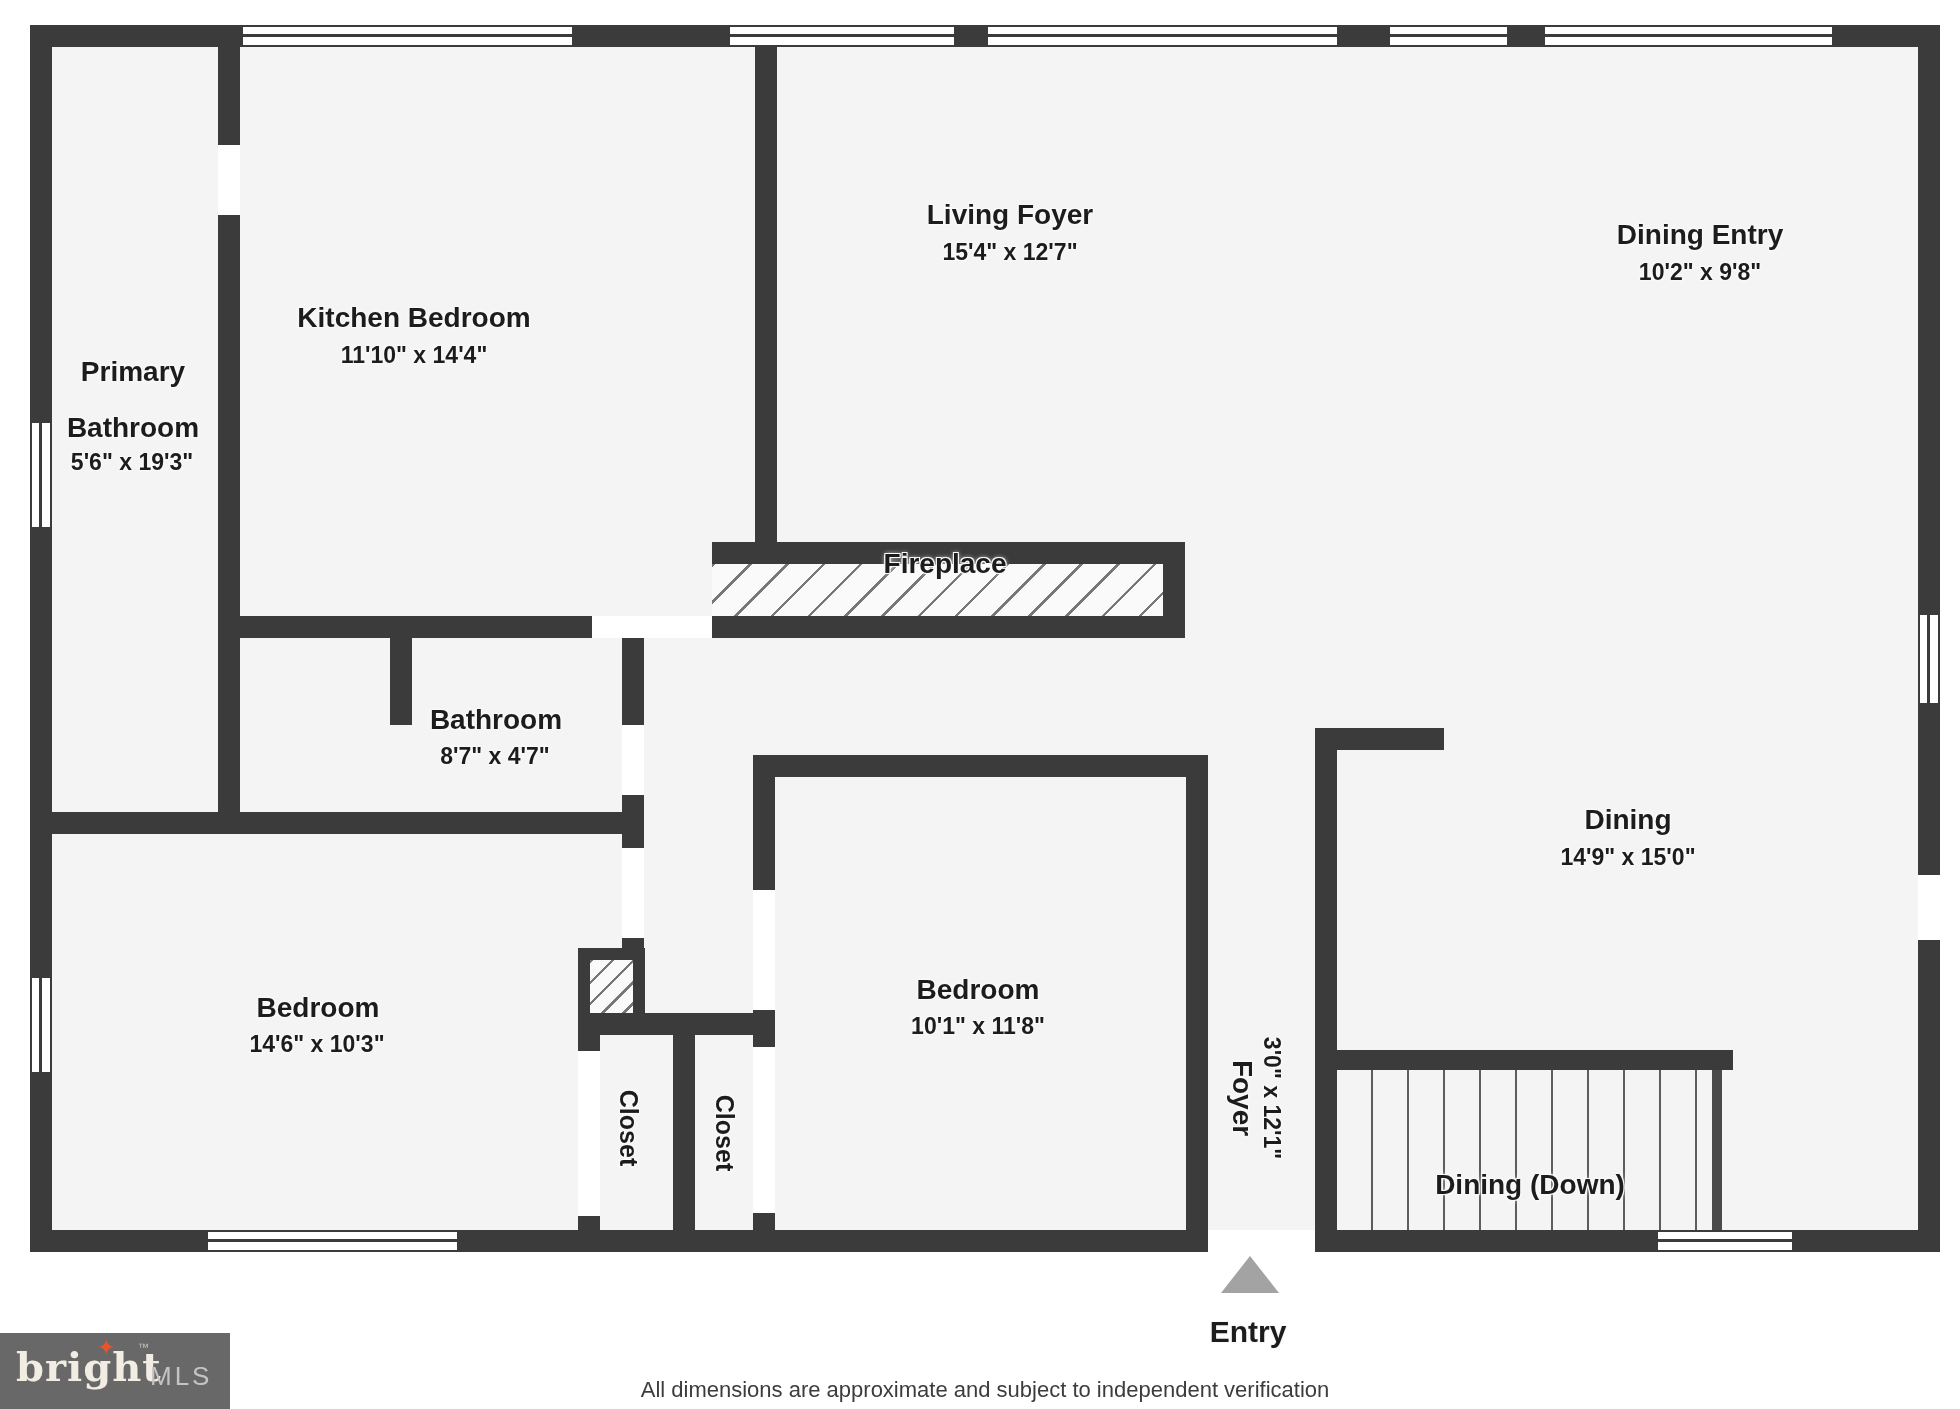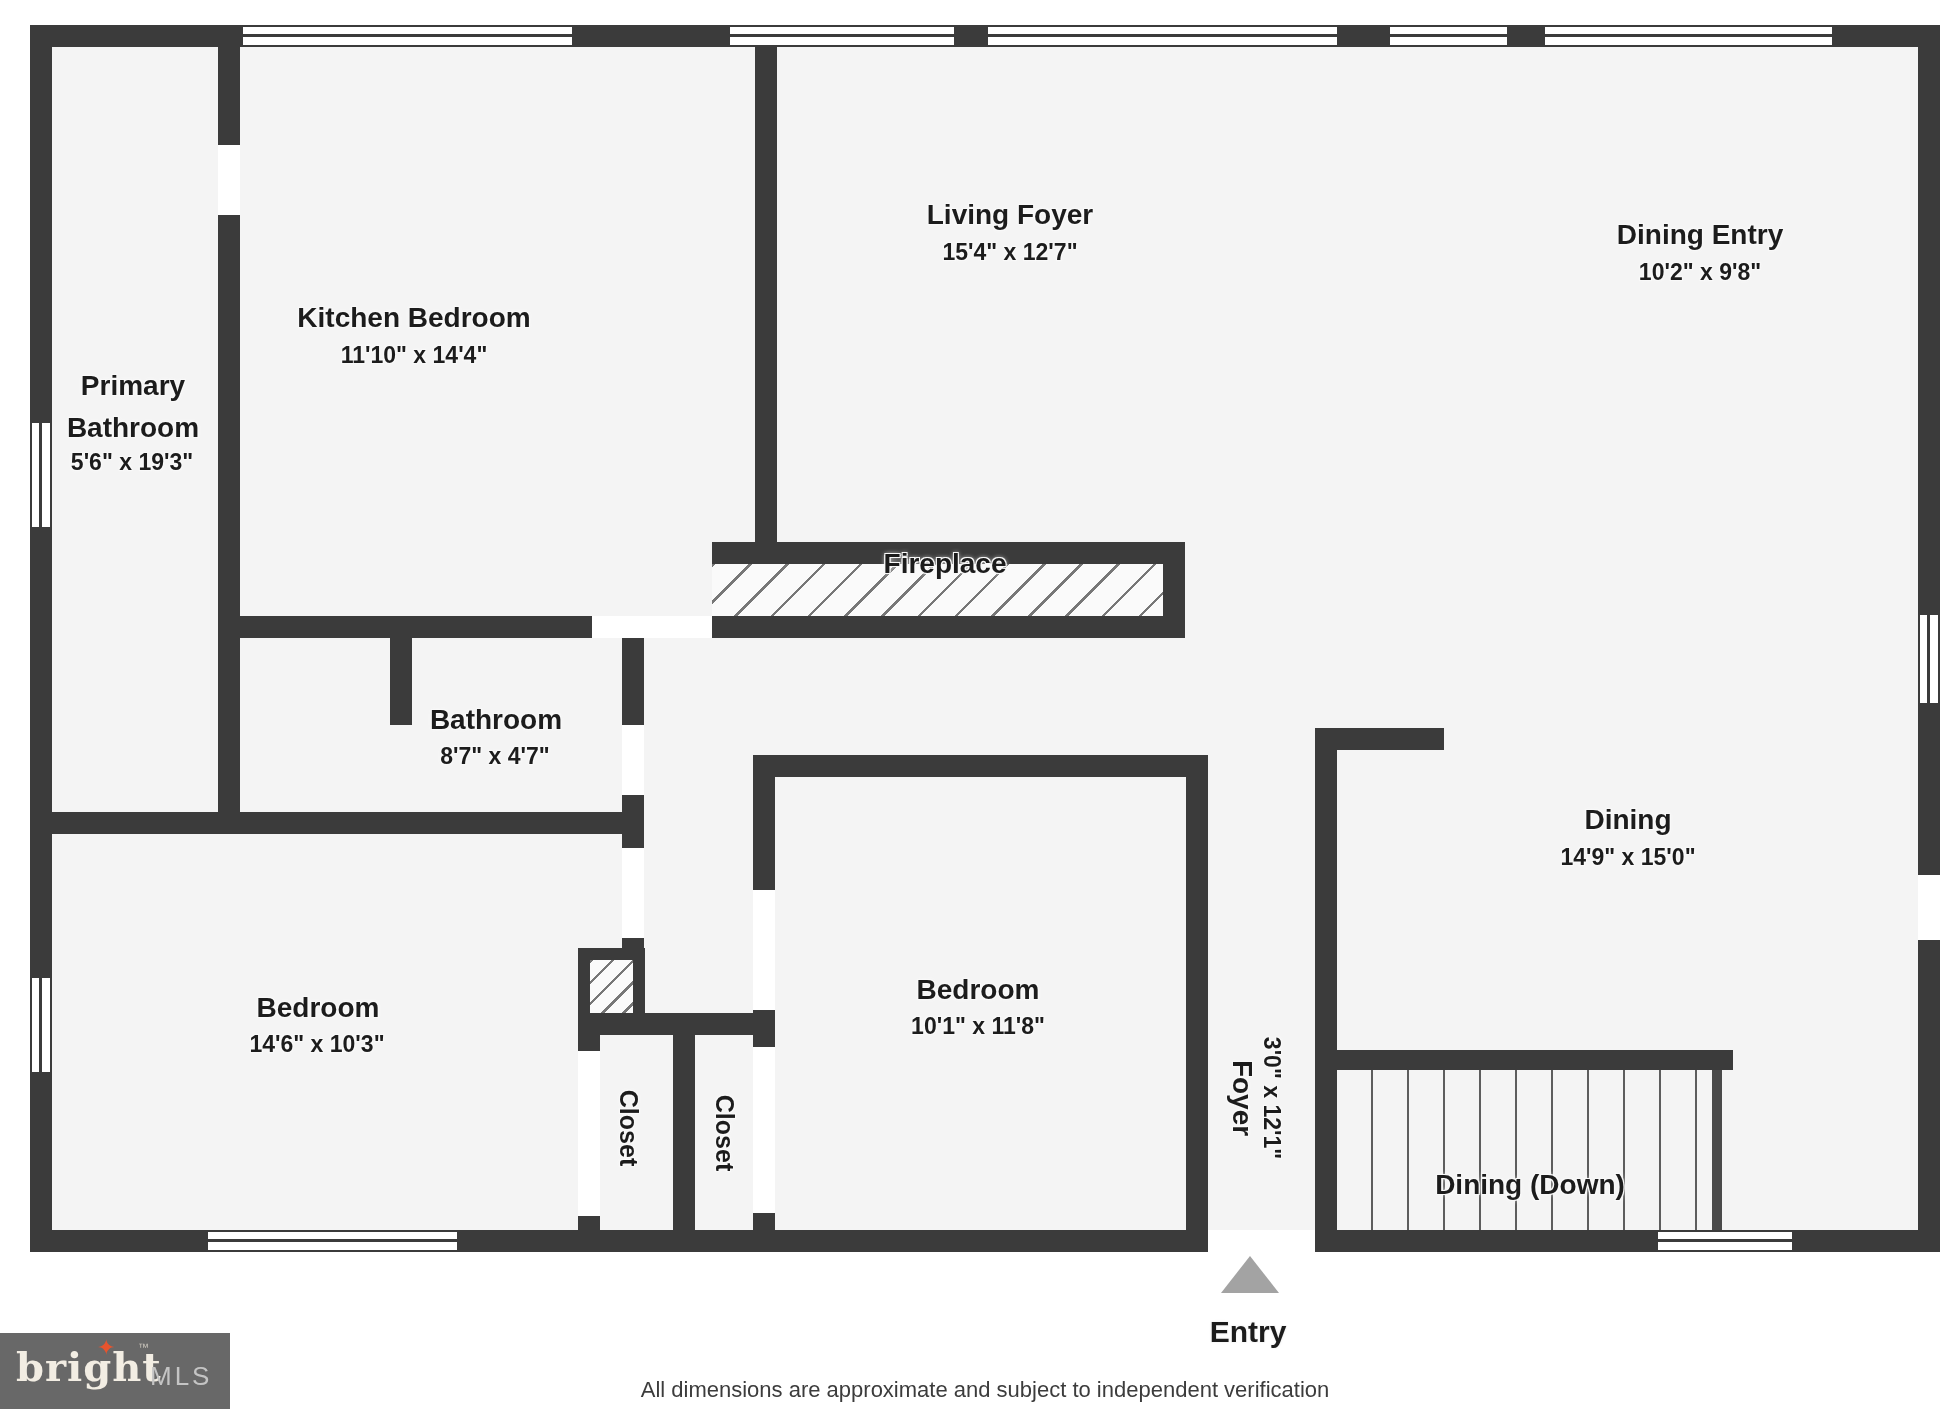--- a/index.html
+++ b/index.html
@@ -90,21 +90,21 @@
   <div class="win-h" style="left:727px;top:25px;width:230px;height:22px;"></div>
   <div class="win-h" style="left:985px;top:25px;width:355px;height:22px;"></div>
   <div class="win-h" style="left:1387px;top:25px;width:123px;height:22px;"></div>
   <div class="win-h" style="left:1542px;top:25px;width:293px;height:22px;"></div>
   <div class="win-v" style="left:30px;top:420px;width:22px;height:110px;"></div>
   <div class="win-v" style="left:30px;top:975px;width:22px;height:100px;"></div>
   <div class="win-h" style="left:205px;top:1230px;width:255px;height:22px;"></div>
   <div class="win-h" style="left:1655px;top:1230px;width:140px;height:22px;"></div>
   <div class="win-v" style="left:1918px;top:612px;width:22px;height:94px;"></div>
 
-  <div class="lbl name" style="left:133px;top:386px;">Primary</div>
+  <div class="lbl name" style="left:133px;top:372px;">Primary</div>
   <div class="lbl name" style="left:133px;top:428px;">Bathroom</div>
   <div class="lbl dims" style="left:132px;top:462px;">5'6" x 19'3"</div>
 
   <div class="lbl name" style="left:414px;top:318px;">Kitchen Bedroom</div>
   <div class="lbl dims" style="left:414px;top:355px;">11'10" x 14'4"</div>
 
   <div class="lbl name" style="left:1010px;top:215px;">Living Foyer</div>
   <div class="lbl dims" style="left:1010px;top:252px;">15'4" x 12'7"</div>
 
   <div class="lbl name" style="left:1700px;top:235px;">Dining Entry</div>

